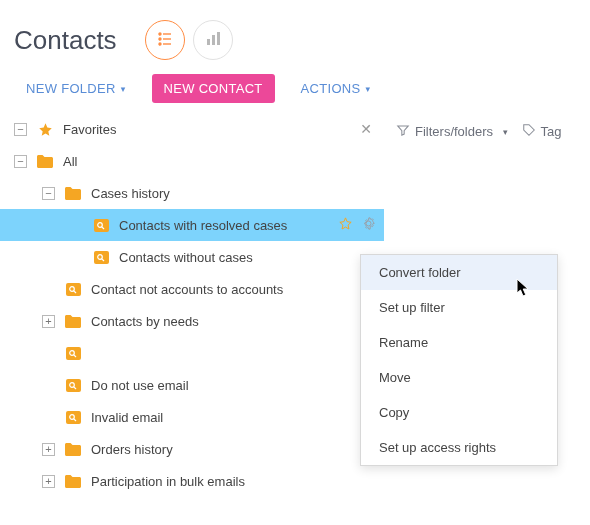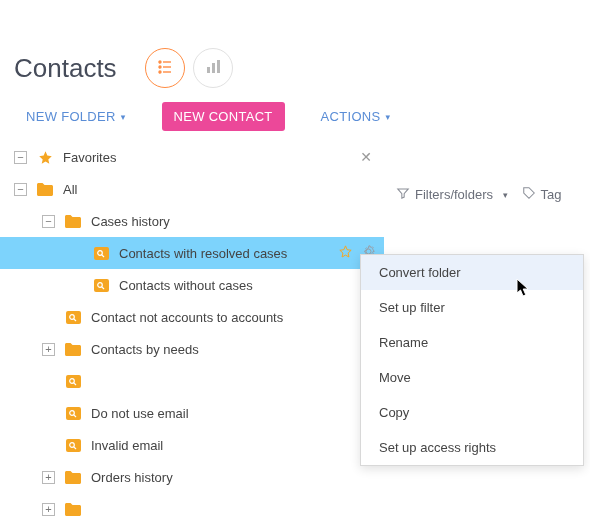--- a/index.html
+++ b/index.html
@@ -1,46 +1,46 @@
 <!DOCTYPE html>
 <html><head>
 <meta charset="utf-8">
 <style>
   * { box-sizing: border-box; margin: 0; padding: 0; font-family: -apple-system, "Segoe UI", Arial, sans-serif; }
   body { width: 590px; height: 525px; background: #fff; color: #444; font-size: 13px; position: relative; overflow: hidden; }
   
-  .header { display: flex; align-items: center; padding: 20px 0 8px 14px; margin-top: 28px; }
+  .header { display: flex; align-items: center; padding: 20px 0 8px 14px; }
   .title { font-size: 26px; font-weight: 300; color: #464c5a; margin-right: 28px; }
   .viewbtn { width: 40px; height: 40px; border-radius: 50%; border: 1px solid #e1e1e1; display: flex; align-items: center; justify-content: center; margin-right: 8px; background: #fff; cursor: pointer; }
   .viewbtn.active { border-color: #ff8c42; }
   
-  .toolbar { display: flex; align-items: flex-end; padding: 6px 16px 10px 14px; gap: 24px; }
+  .toolbar { display: flex; align-items: flex-end; padding: 6px 16px 10px 14px; gap: 14px; }
   .tbtn { font-size: 13px; font-weight: 400; letter-spacing: 0.3px; display: flex; align-items: center; cursor: pointer; padding: 7px 12px; border-radius: 3px; }
   .tbtn.link { color: #5a8dd6; }
   .tbtn.green { background: #ec4899; color: #fff; }
   .caret { margin-left: 5px; font-size: 9px; }
   
   .body { display: flex; position: relative; }
   .tree { width: 384px; }
   .right { flex: 1; padding: 10px 0 0 12px; }
   
   .row { display: flex; align-items: center; height: 32px; padding-right: 8px; position: relative; }
   .row.hover { background: #7dd3fc; }
   .tgl { width: 13px; height: 13px; border: 1px solid #b8b8b8; display: flex; align-items: center; justify-content: center; font-size: 11px; line-height: 1; color: #777; margin-right: 10px; cursor: pointer; flex-shrink: 0; }
   .tgl-ph { width: 13px; height: 13px; margin-right: 10px; flex-shrink: 0; }
   .indent { flex-shrink: 0; }
   .ico { width: 16px; height: 14px; margin-right: 10px; flex-shrink: 0; display: inline-flex; align-items: center; justify-content: center; }
   .label { color: #444; white-space: nowrap; overflow: hidden; text-overflow: ellipsis; cursor: pointer; }
   .row-actions { margin-left: auto; display: flex; align-items: center; gap: 8px; }
   .close-x { margin-left: auto; color: #999; font-size: 14px; cursor: pointer; padding: 0 4px; }
   
   .rtools { display: flex; align-items: center; gap: 14px; color: #6b6f7a; font-size: 13px; }
-  .rtool { display: flex; align-items: center; gap: 5px; cursor: pointer; margin-top: 35px; }
-  
-  .menu { position: absolute; left: 360px; top: 254px; width: 224px; background: #fff; border: 1px solid #d8d8d8; box-shadow: 0 3px 10px rgba(0,0,0,0.12); z-index: 10; }
+  .rtool { display: flex; align-items: center; gap: 5px; cursor: pointer; }
+  
+  .menu { position: absolute; left: 360px; top: 254px; width: 198px; background: #fff; border: 1px solid #d8d8d8; box-shadow: 0 3px 10px rgba(0,0,0,0.12); z-index: 10; }
   .mitem { padding: 10px 18px; color: #444; cursor: pointer; font-size: 13px; }
   .mitem.hv { background: #eaf1fb; }
   
   .cursor { position: absolute; left: 516px; top: 278px; z-index: 20; pointer-events: none; }
 </style>
 </head>
 <body>
 
 <div class="header">
   <div class="title">Contacts</div>
@@ -230,20 +230,21 @@
     </div>
 
     <div class="row">
       <span class="indent" style="width:42px"></span>
       <span class="tgl">+</span>
       <span class="ico">
           <svg width="16" height="13" viewBox="0 0 16 13">
             <path fill="#f5a623" d="M0 1.5C0 .7.7 0 1.5 0h4l2 2h7c.8 0 1.5.7 1.5 1.5v8c0 .8-.7 1.5-1.5 1.5h-13C.7 13 0 12.3 0 11.5z"></path>
           </svg>
         </span>
+      <span class="label">Participation in bulk emails</span>
     </div>
 
   </div>
 
   <div class="right">
     <div class="rtools">
       <div class="rtool">
         <span><svg width="14" height="14" viewBox="0 0 24 24">
               <path fill="none" stroke="#8b8f98" stroke-width="1.8" d="M3 5h18l-7 8v6l-4 2v-8z"></path>
             </svg></span>

